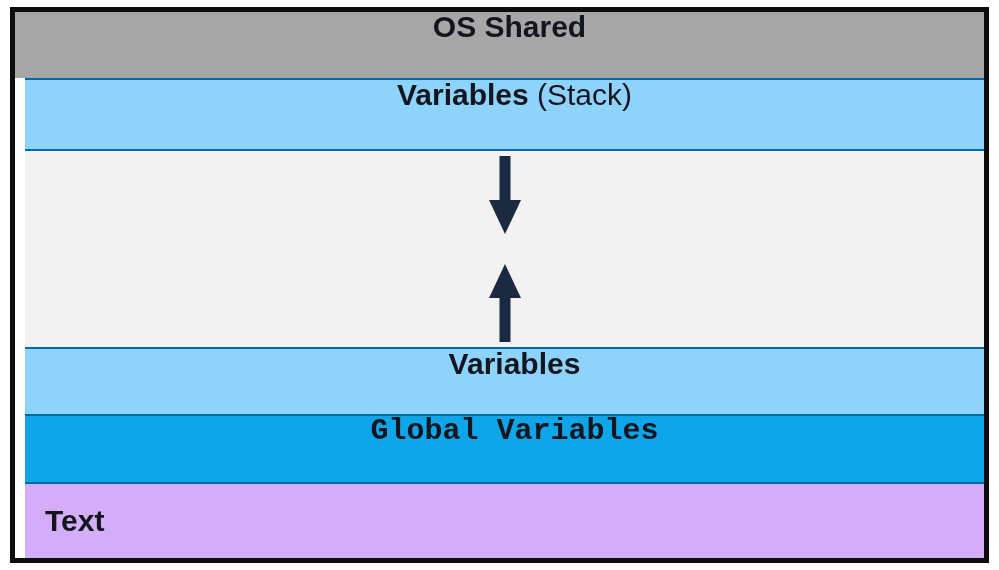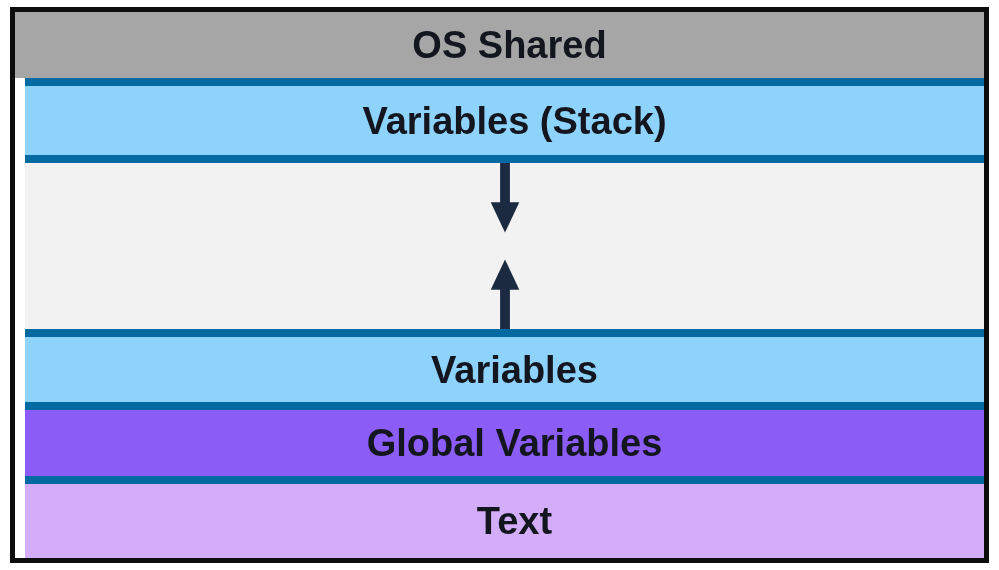--- a/index.html
+++ b/index.html
@@ -18,39 +18,39 @@
     width: 979px;
     height: 556px;
     box-sizing: border-box;
     border: 5px solid #0d0d0d;
     display: flex;
     flex-direction: column;
     color: #14161f;
   }
   .band {
     display: flex;
-    align-items: center;
+    align-items: flex-start;
     justify-content: center;
-    font-size: 38px;
+    font-size: 30px;
     line-height: 1;
     white-space: pre;
     padding-left: 20px;
   }
   .band + .band {
-    border-top: 8px solid #0369a1;
+    border-top: 2px solid #0369a1;
     margin-left: 10px;
   }
   .band-os      { height: 66px; }
   .band-stack   { height: 69px; }
   .band-growth  { flex: 1; position: relative; }
   .band-heap    { height: 65px; }
   .band-global  { height: 66px; }
-  .band-text    { height: 74px; }
+  .band-text    { height: 74px; flex-direction: column; }
   .lbl-bold    { font-weight: 700; }
-  .lbl-regular { font-weight: 700; }
+  .lbl-regular { font-weight: 400; }
   .arrows {
     position: absolute;
     left: 50%;
     top: 0;
     transform: translateX(-50%);
     height: 100%;
   }
 </style>
 </head>
 <body>
@@ -75,21 +75,21 @@
         <polygon points="6,142 38,142 22,108" style="fill: rgb(27, 42, 65);"></polygon>
         <rect x="16.5" y="140" width="11" height="46" style="fill: rgb(27, 42, 65);"></rect>
       </g>
     </svg>
   </div>
 
   <div class="band band-heap" style="background: rgb(142, 211, 252);">
     <span class="lbl-bold">Variables</span>
   </div>
 
-  <div class="band band-global" style="background: #8b5cf6;">
+  <div class="band band-global" style="background: #0ea5e9; font-family: Liberation Mono, monospace;">
     <span class="lbl-bold">Global Variables</span><span class="lbl-regular"></span>
   </div>
 
   <div class="band band-text" style="background: rgb(211, 173, 247);">
     <span class="lbl-bold">Text</span>
   </div>
 
 </div>
 
 </body></html>

